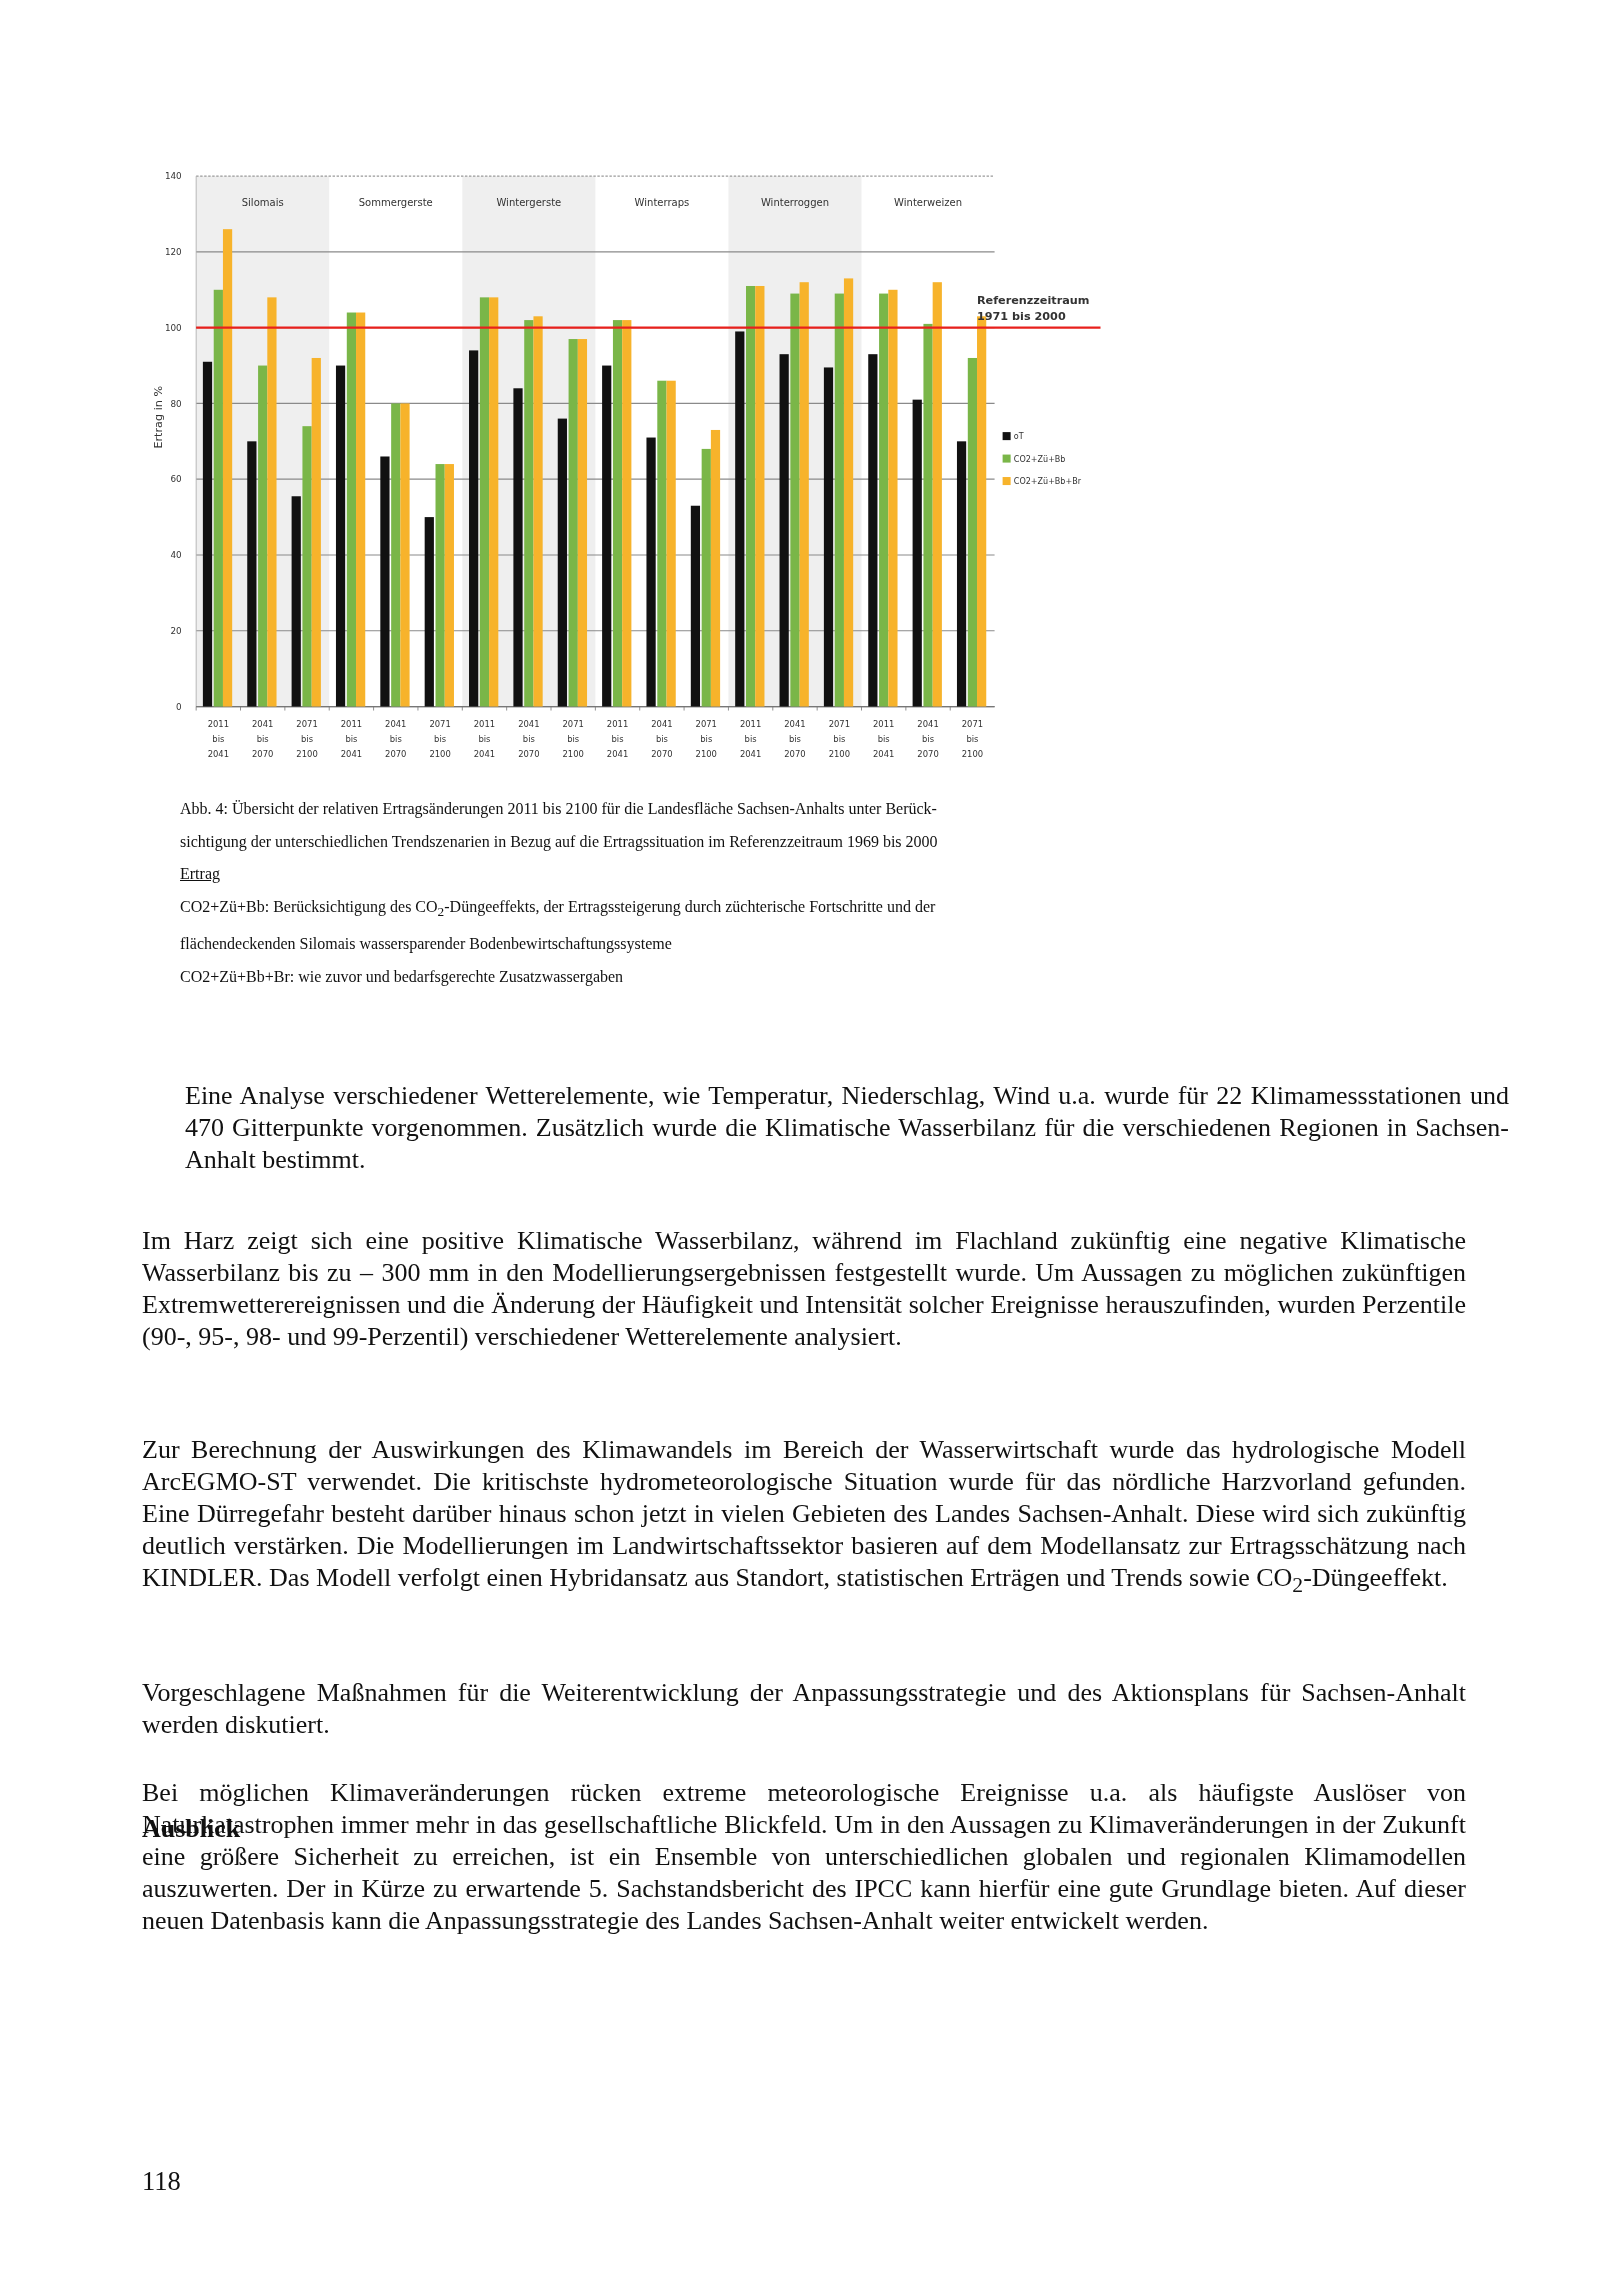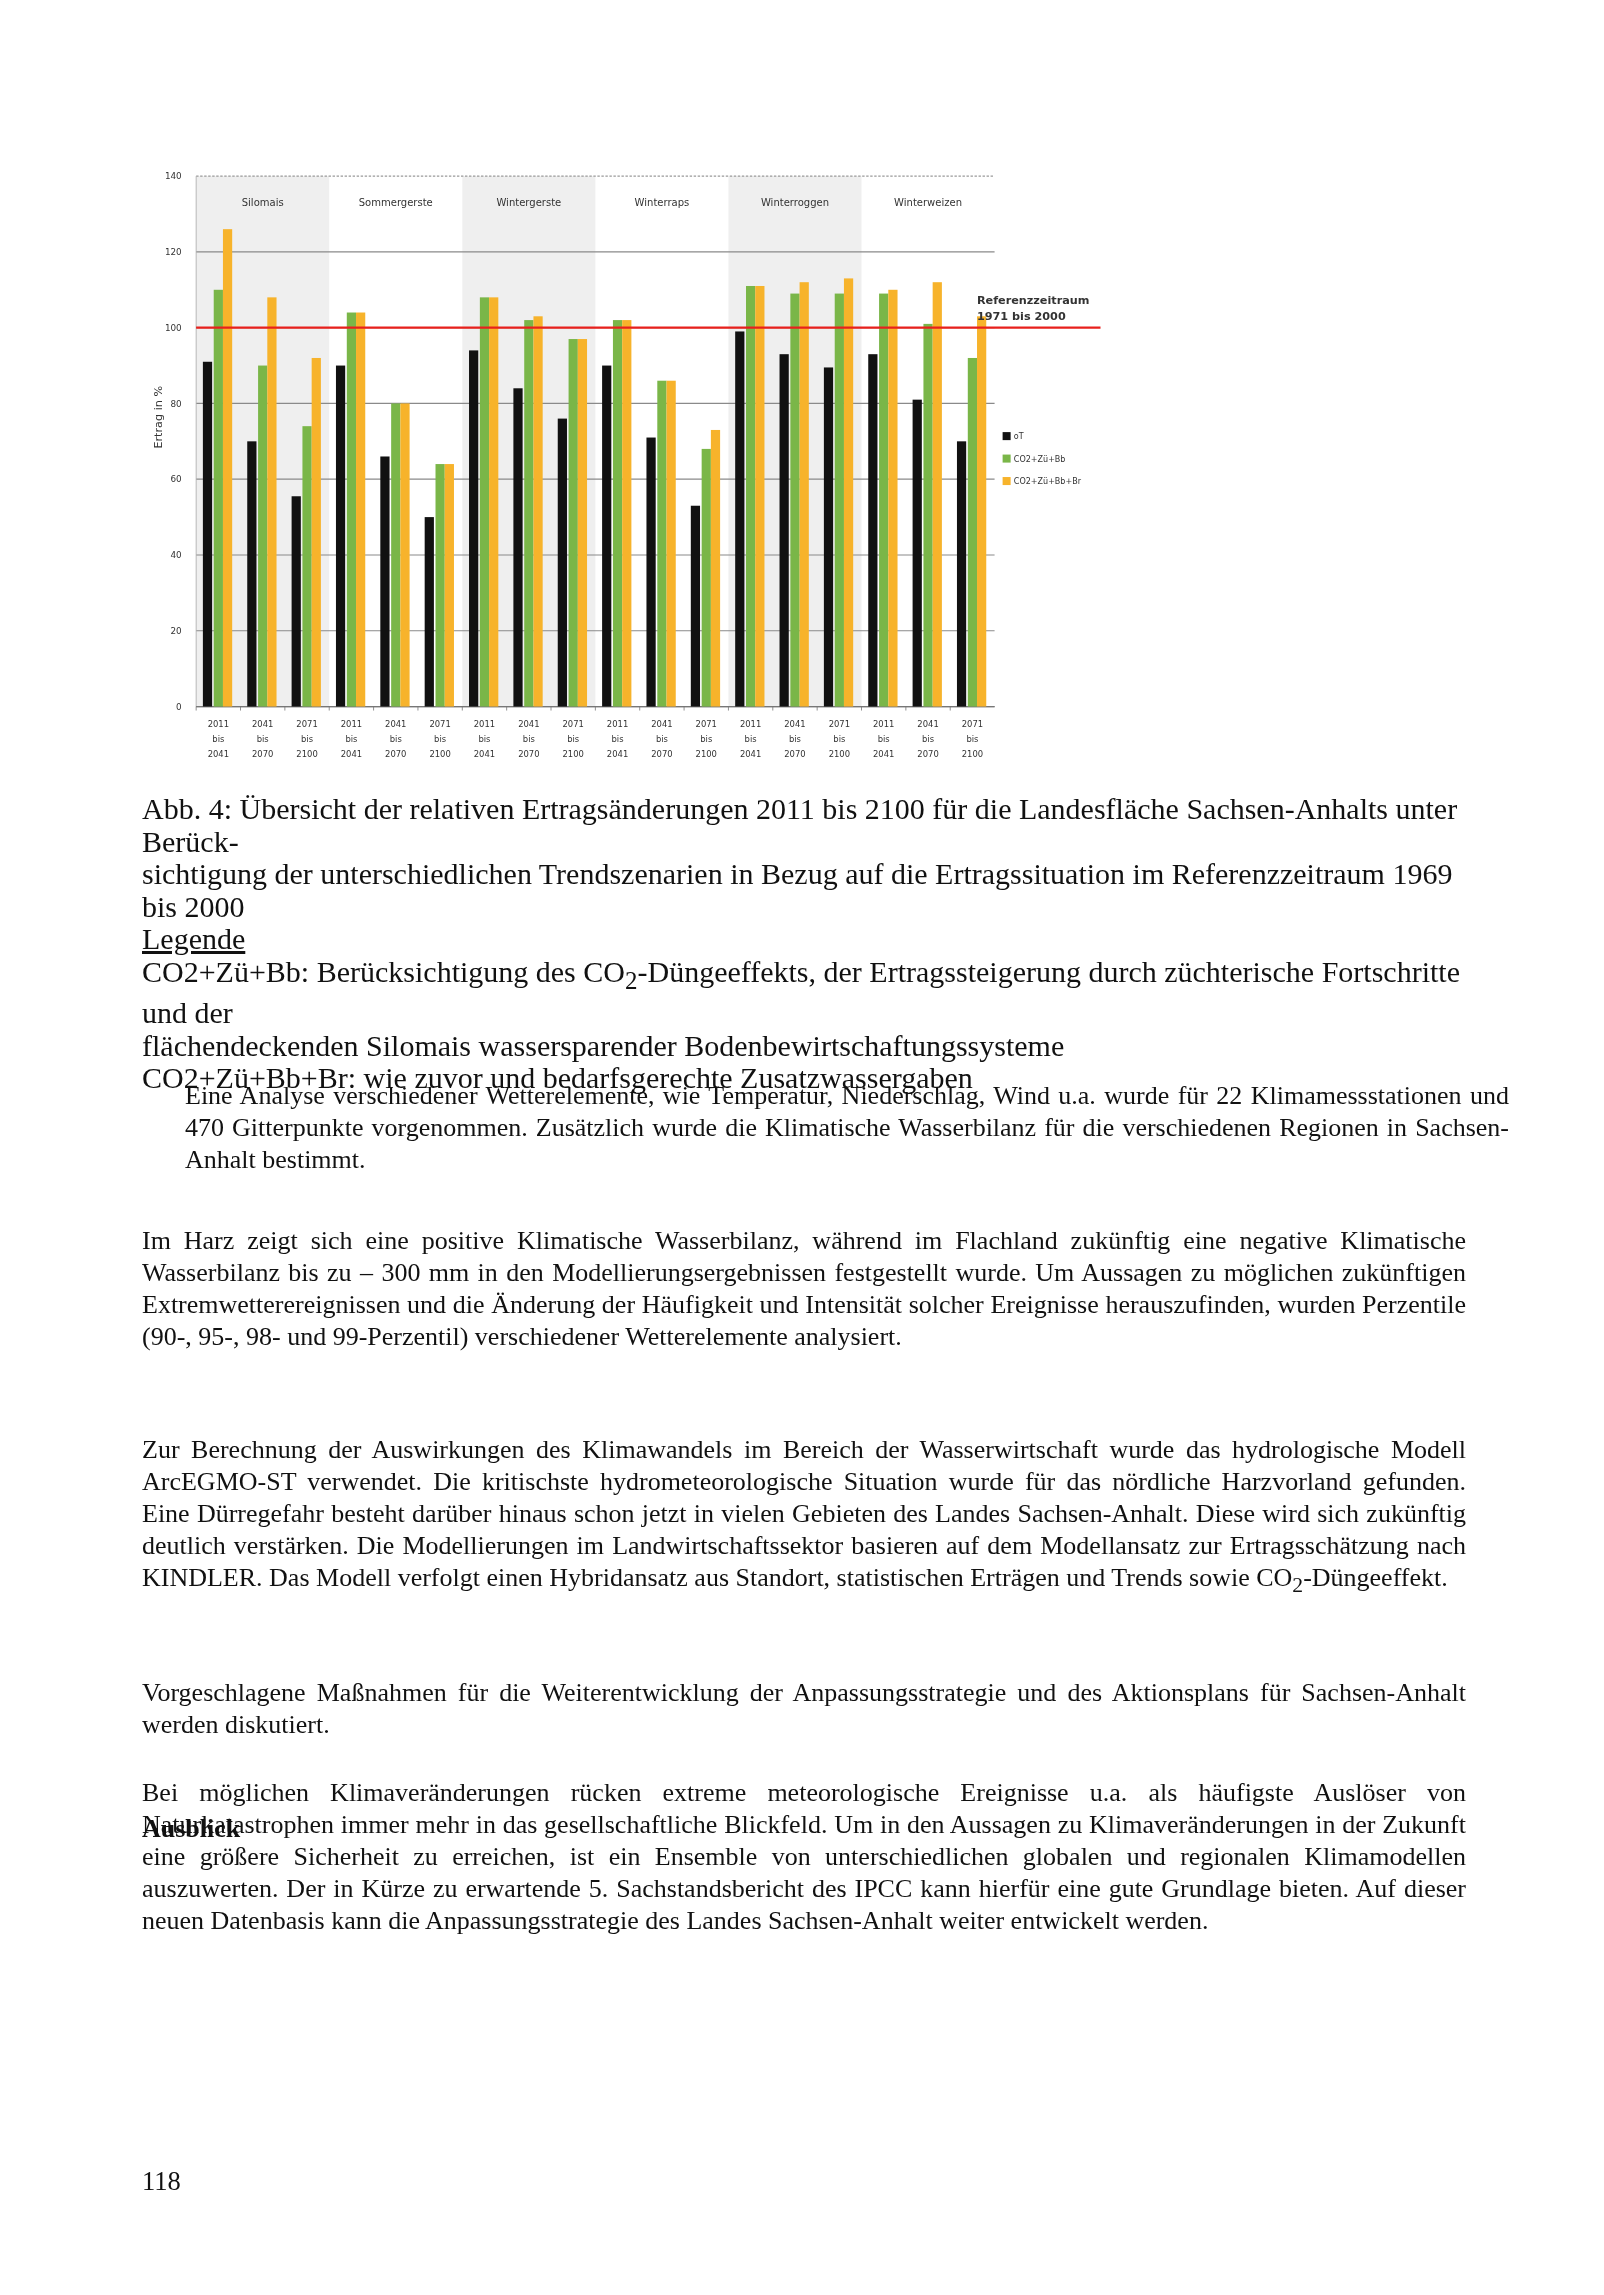--- a/index.html
+++ b/index.html
@@ -5,21 +5,21 @@
   html, body { margin: 0; padding: 0; background: #ffffff; }
   body { width: 1605px; height: 2295px; position: relative; overflow: hidden;
          font-family: "Liberation Serif", "DejaVu Serif", serif; color: #111; }
   #chart { position: absolute; left: 144px; top: 156px; }
   .axis-text { font-family: "DejaVu Sans", "Liberation Sans", sans-serif; fill: #333; }
   .block {
     position: absolute; left: 142px; width: 1324px;
     font-size: 26px; line-height: 32px; text-align: justify;
   }
   .block p { margin: 0; }
-  .caption { top: 793px; font-size: 30px; line-height: 32.5px; text-align: left; }
+  .caption { top: 793px; font-size: 16px; line-height: 32.5px; text-align: left; margin-left: 38px; }
   .caption .u { text-decoration: underline; }
   .para1 { top: 1080px; margin-left: 43px; }
   .para2 { top: 1225px; }
   .para3 { top: 1434px; }
   .para4 { top: 1677px; }
   .heading { top: 1782px; font-weight: bold; margin-top: 31px; }
   .para5 { top: 1777px; }
   .pagenum { position: absolute; left: 142px; top: 2166px; font-size: 26.5px; }
 </style>
 </head>
@@ -201,21 +201,21 @@
       <rect x="1070" y="372" width="10" height="10" fill="#7ab648"></rect>
       <text x="1084" y="381" font-size="10" class="axis-text">CO2+Zü+Bb</text>
       <rect x="1070" y="400" width="10" height="10" fill="#f7b32b"></rect>
       <text x="1084" y="409" font-size="10" class="axis-text">CO2+Zü+Bb+Br</text>
     </g>
 </svg>
 
 <div class="block caption">
   <p><span>Abb. 4: Übersicht der relativen Ertragsänderungen 2011 bis 2100 für die Landesfläche Sachsen-Anhalts unter Berück-</span></p>
   <p><span>sichtigung der unterschiedlichen Trendszenarien in Bezug auf die Ertragssituation im Referenzzeitraum 1969 bis 2000</span></p>
-  <p><span class="u">Legende</span></p>
+  <p><span class="u">Ertrag</span></p>
   <p><span>CO2+Zü+Bb: Berücksichtigung des CO</span><sub>2</sub><span>-Düngeeffekts, der Ertragssteigerung durch züchterische Fortschritte und der</span></p>
   <p><span>flächendeckenden Silomais wassersparender Bodenbewirtschaftungssysteme</span></p>
   <p><span>CO2+Zü+Bb+Br:  wie zuvor und bedarfsgerechte Zusatzwassergaben</span></p>
 </div>
 
 <div class="block para1">
     <p>Eine Analyse verschiedener Wetterelemente, wie Temperatur, Niederschlag, Wind u.a. wurde für 22 Klimamessstationen und 470 Gitterpunkte vorgenommen. Zusätzlich wurde die Klimatische Wasserbilanz für die verschiedenen Regionen in Sachsen-Anhalt bestimmt.</p>
   </div>
 <div class="block para2">
     <p>Im Harz zeigt sich eine positive Klimatische Wasserbilanz, während im Flachland zukünftig eine negative Klimatische Wasserbilanz bis zu – 300 mm in den Modellierungsergebnissen festgestellt wurde. Um Aussagen zu möglichen zukünftigen Extremwetterereignissen und die Änderung der Häufigkeit und Intensität solcher Ereignisse herauszufinden, wurden Perzentile (90-, 95-, 98- und 99-Perzentil) verschiedener Wetterelemente analysiert.</p>

